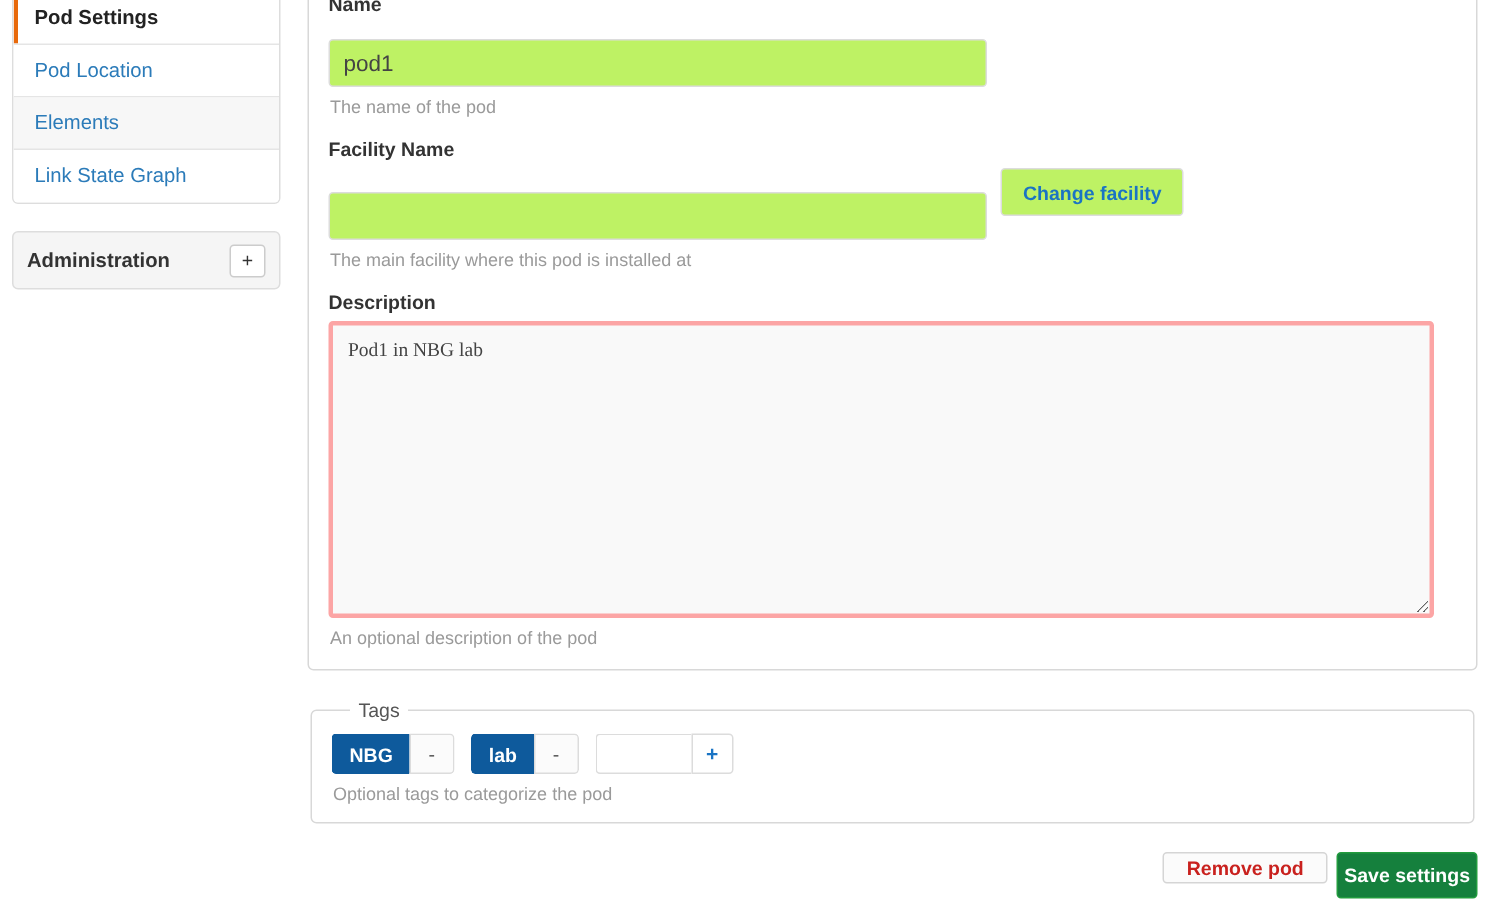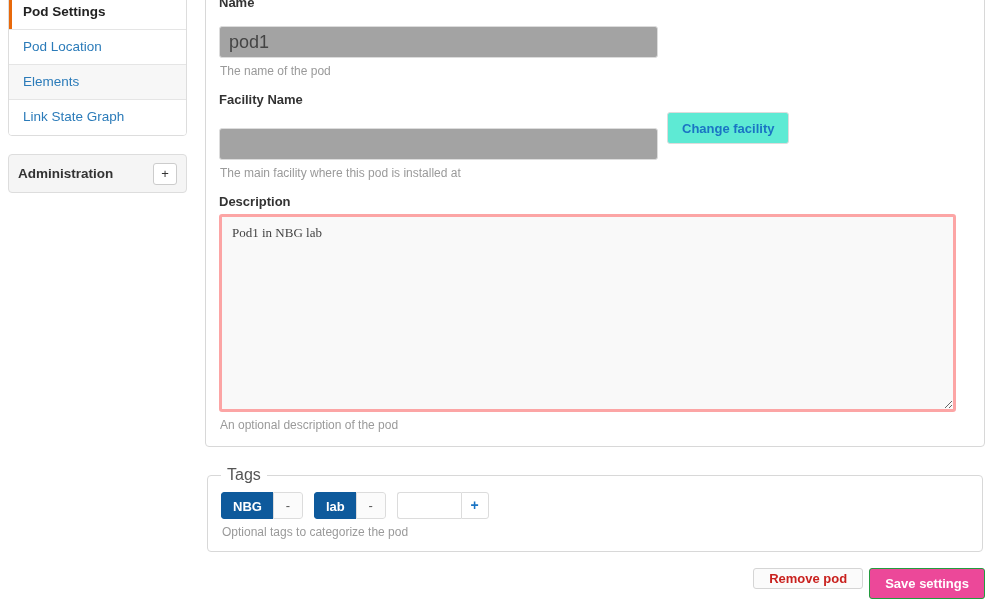--- a/index.html
+++ b/index.html
@@ -119,24 +119,24 @@
     margin: 0 0 5px 0;
     display: block;
   }
 
   .text-input {
     display: block;
     width: 439px;
     height: 32px;
     border: 1px solid #dcdcdc;
     border-radius: 3px;
-    background: #a3a3a3;
+    background: #bef264;
     padding: 0 9px;
     font-family: "Liberation Sans", sans-serif;
-    font-size: 18px;
+    font-size: 15px;
     color: #444444;
     outline: none;
     margin-top: 16px;
   }
 
   .help-text {
     font-size: 12px;
     color: #9a9a9a;
     margin: 6px 0 0 1px;
   }
@@ -152,21 +152,21 @@
   .btn {
     font-family: "Liberation Sans", sans-serif;
     border-radius: 3px;
     cursor: pointer;
     white-space: nowrap;
   }
 
   .btn-change-facility {
     height: 32px;
     border: 1px solid #dcdcdc;
-    background: #5eead4;
+    background: #bef264;
     color: #1a74c4;
     font-weight: bold;
     font-size: 13px;
     padding: 0 14px;
   }
 
   .textarea-desc {
     display: block;
     width: 737px;
     height: 198px;
@@ -183,24 +183,24 @@
   }
 
   
   .tags-fieldset {
     margin-top: 19px;
     border: 1px solid #d8d8d8;
     border-radius: 4px;
     padding: 4px 13px 12px 13px;
   }
   .tags-fieldset > legend {
-    font-size: 16px;
+    font-size: 13px;
     color: #555555;
     padding: 0 6px;
-    margin-left: 0;
+    margin-left: 12px;
   }
 
   .tags-row {
     display: flex;
     align-items: center;
     gap: 11px;
     margin-top: 4px;
   }
 
   .tag-group {
@@ -276,23 +276,23 @@
     height: 21px;
     padding: 0 15px;
     border: 1px solid #d5d5d5;
     background: #fbfbfb;
     color: #c9211e;
     font-weight: bold;
     font-size: 13px;
   }
   .btn-save-settings {
     height: 31px;
-    padding: 0 15px;
+    padding: 0 4px;
     border: 1px solid #229c3e;
-    background: #ec4899;
+    background: #15803d;
     color: #ffffff;
     font-weight: bold;
     font-size: 13px;
   }
 </style>
 </head>
 <body>
 
 <div id="app">
 

